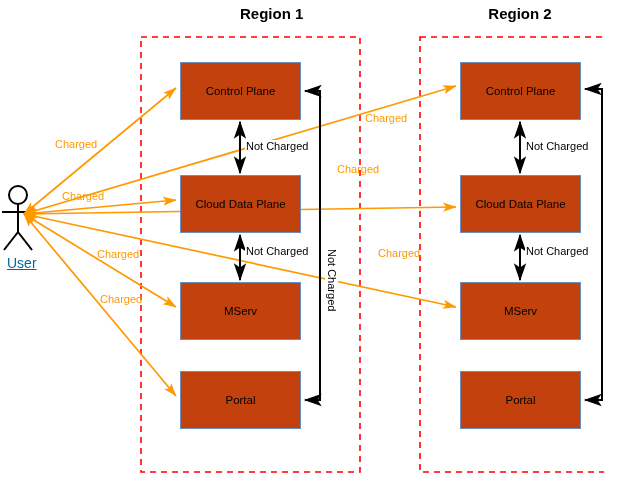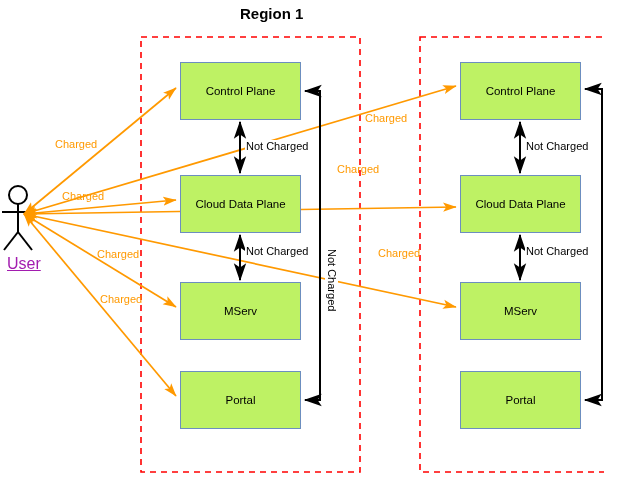--- a/index.html
+++ b/index.html
@@ -28,21 +28,21 @@
     font-size: 15px;
     font-weight: bold;
     color: #000000;
     text-align: center;
     white-space: nowrap;
     letter-spacing: 0px;
   }
   .node-box {
     position: absolute;
     box-sizing: border-box;
-    background: #bef264;
+    background: #c2410c;
     border: 1px solid #6c8ebf;
     display: flex;
     align-items: center;
     justify-content: center;
   }
   .node-label {
     font-size: 11.5px;
     color: #000000;
     white-space: nowrap;
   }
@@ -59,22 +59,22 @@
     color: #ff9900;
     font-weight: normal;
     background: transparent;
     padding: 0;
   }
   .edge-label.vertical {
     transform-origin: 0 0;
   }
   .user-label {
     position: absolute;
-    font-size: 16px;
-    color: #a21caf;
+    font-size: 14px;
+    color: #0369a1;
     white-space: nowrap;
     text-decoration: underline;
   }
 </style>
 </head>
 <body>
 
 <div id="stage">
 
   <svg id="svg-layer" viewBox="0 0 641 481">
@@ -124,20 +124,21 @@
 
       <line x1="520" y1="122" x2="520" y2="173" marker-end="url(#arrow-black)" marker-start="url(#arrow-black-start)"></line>
 
       <line x1="520" y1="235" x2="520" y2="280" marker-end="url(#arrow-black)" marker-start="url(#arrow-black-start)"></line>
 
       <path d="M 585 89 L 602 89 L 602 400 L 585 400" marker-end="url(#arrow-black)" marker-start="url(#arrow-black-start)"></path>
     </g>
   </svg>
 
   <div class="region-title" style="left:240px; top:5px;">Region 1</div>
+  <div class="region-title" style="left:480px; top:5px; width:80px;">Region 2</div>
 
   <div class="user-label" style="left:7px; top:255px;">User</div>
 
   <div class="node-box" style="left:180px; top:62px; width:121px; height:58px;">
     <span class="node-label">Control Plane</span>
   </div>
   <div class="node-box" style="left:180px; top:175px; width:121px; height:58px;">
     <span class="node-label">Cloud Data Plane</span>
   </div>
   <div class="node-box" style="left:180px; top:282px; width:121px; height:58px;">

